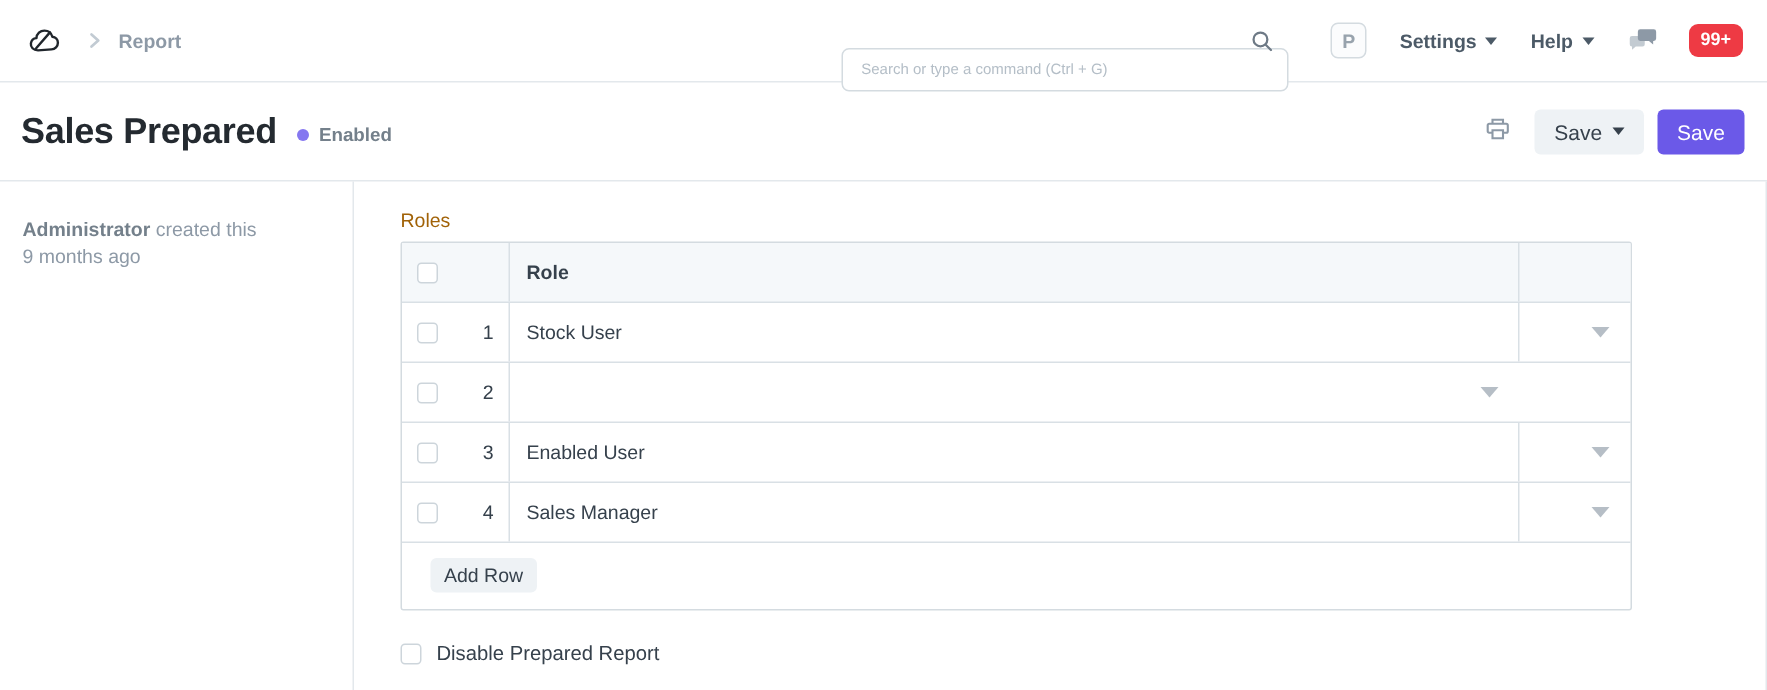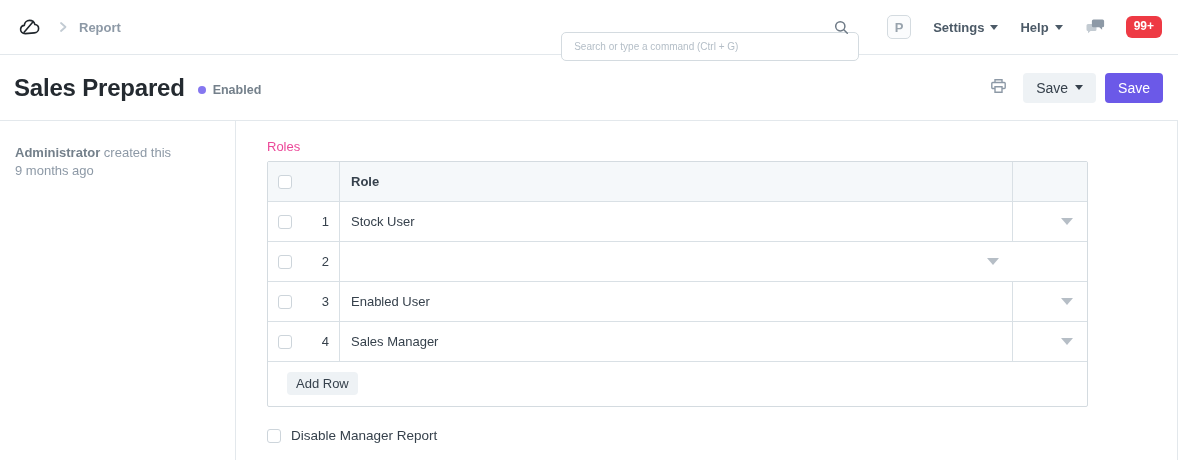--- a/index.html
+++ b/index.html
@@ -35,21 +35,21 @@
   .btn-primary { background:#6b59e8; color:#fff; padding:0 13px; font-weight:400; }
 
   
   .body-wrap { display:flex; height:346px; }
   .sidebar { width:242px; border-right:1px solid #e3e8ec; padding:23px 18px 0 15px; font-size:13px; color:#8d99a6; line-height:18px; }
   .sidebar b { color:#74808b; font-weight:700; }
   .rest { flex:1; display:flex; border-bottom:1px solid #e3e8ec; }
   .content { width:942px; border-right:1px solid #e3e8ec; padding:18px 29px 0 31px; }
   .spacer-right { flex:1; }
 
-  .section-label { font-size:13px; color:#ec4899; margin-bottom:7px; }
+  .section-label { font-size:13px; color:#a16207; margin-bottom:7px; }
 
   
   .grid { width:821px; border:1px solid #d4dbe0; border-radius:2px; background:#fff; }
   .grid-row { display:grid; grid-template-columns:72px 1fr 74px; height:40px; border-bottom:1px solid #d9e0e5; }
   .grid-row.header { background:#f5f8fa; }
   .cell { display:flex; align-items:center; padding:0 10px; }
   .cell-b { border-right:1px solid #d9e0e5; }
   .checkbox { width:14px; height:14px; border:1px solid #cdd5db; border-radius:3px; background:#fff; display:inline-block; cursor:pointer; flex:0 0 auto; }
   .row-num { margin-left:auto; font-size:13px; color:#36414c; }
   .col-title { font-size:13px; font-weight:700; color:#74808b; }
@@ -198,18 +198,18 @@
           </div>
         </div>
 
         <div class="grid-footer">
           <button class="btn-xs">Add Row</button>
         </div>
       </div>
 
       <div class="check-row">
         <span class="checkbox"></span>
-        <span class="label">Disable Manager Report</span>
+        <span class="label">Disable Prepared Report</span>
       </div>
     </div>
     <div class="spacer-right"></div>
   </div>
 </div>
 
 </body></html>

